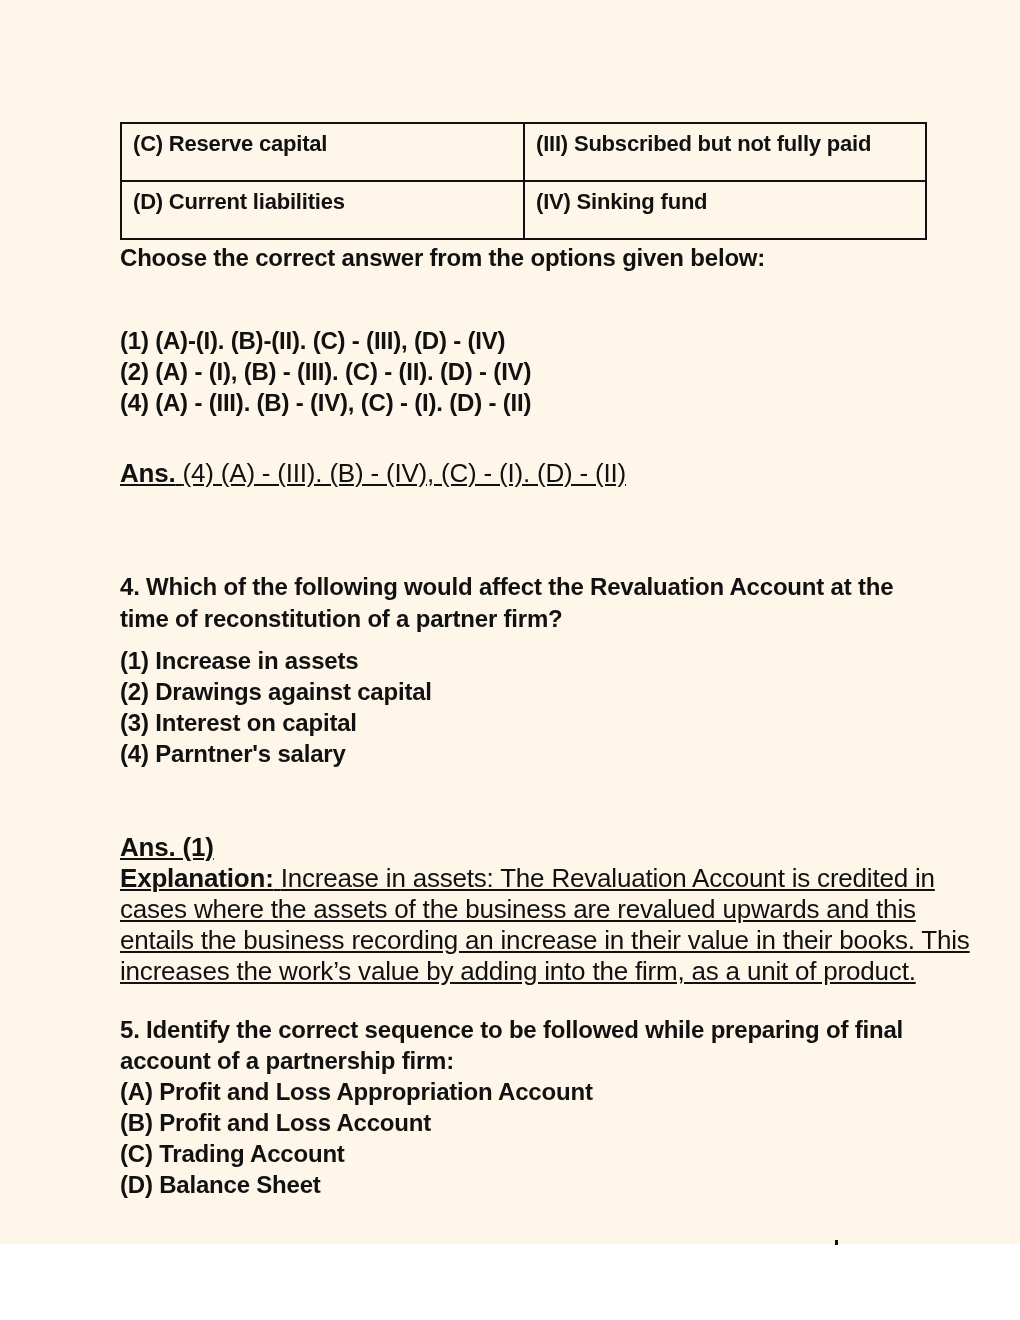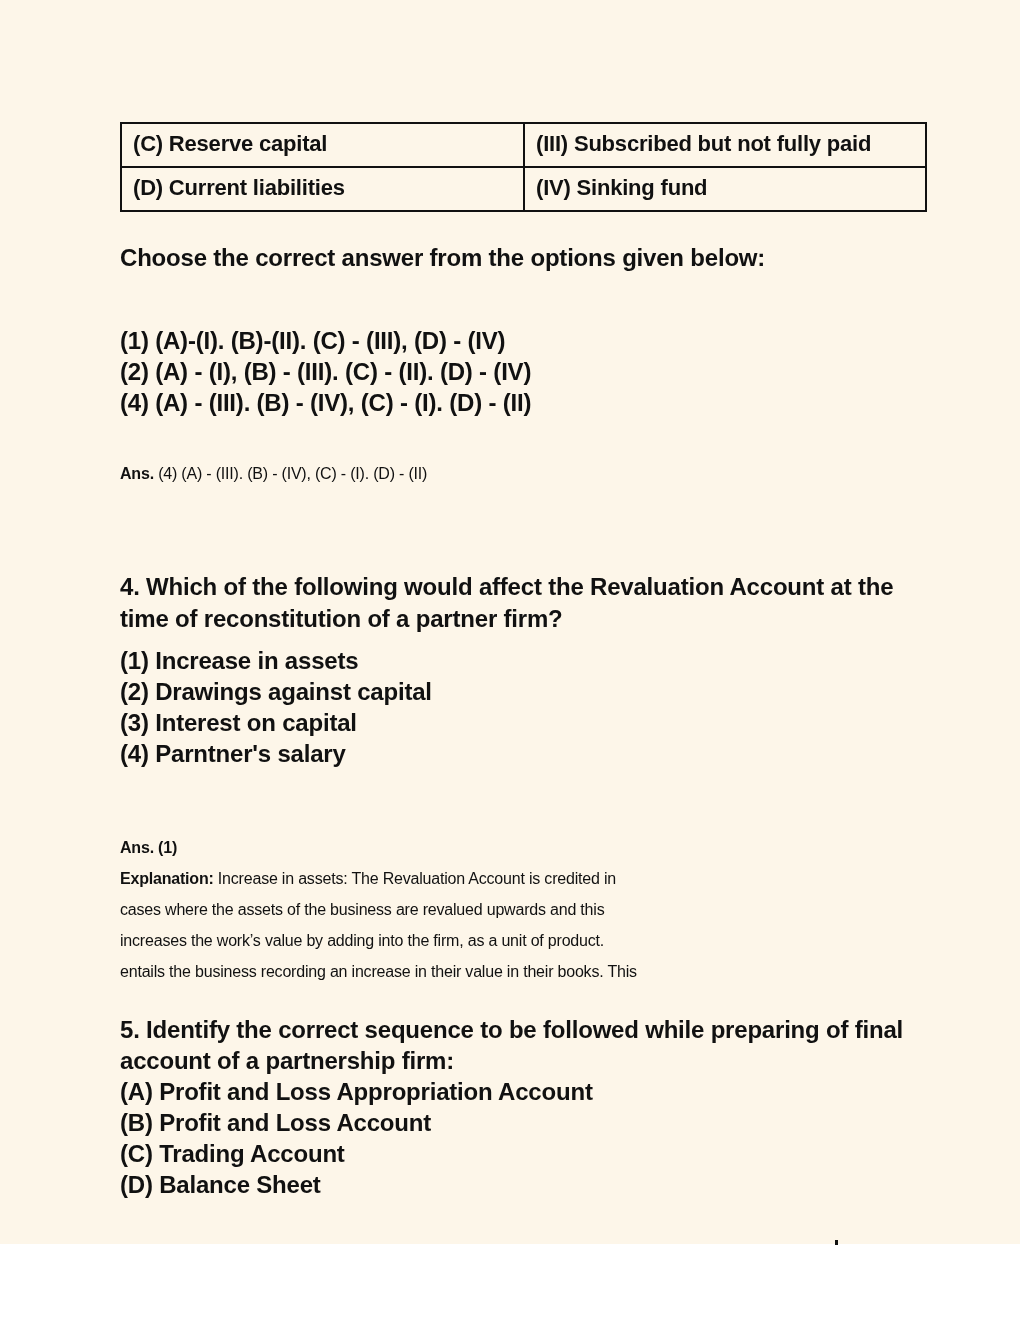--- a/index.html
+++ b/index.html
@@ -14,35 +14,36 @@
   }
   .abs { position: absolute; }
   .bold { font-weight: bold; }
   .txt22b {
     font-size: 24px;
     line-height: 31px;
     font-weight: bold;
     letter-spacing: -0.2px;
   }
   .txt22r {
-    font-size: 16px;
+    font-size: 26px;
     line-height: 31px;
     font-weight: normal;
     letter-spacing: -0.2px;
+    text-decoration: underline;
   }
   
   table.match {
     border-collapse: collapse;
     table-layout: fixed;
     width: 781px;
   }
   table.match td {
     border: 2px solid #111111;
     height: 40px;
-    padding: 0 0 2px 11px;
+    padding: 0 0 16px 11px;
     vertical-align: middle;
     font-size: 22px;
     font-weight: bold;
     letter-spacing: -0.2px;
   }
   td.col-left  { width: 390px; }
   td.col-right { width: 389px; }
 
   .q4-question { line-height: 32px; width: 800px; }
 
@@ -104,22 +105,22 @@
     <div>(4) Parntner's salary</div>
   </div>
 
   <div class="abs txt22r" style="left:120px; top:798px;margin-top:34px;">
     <div class="bold">Ans. (1)</div>
     <div>
       <span class="bold">Explanation:</span>
       <span>Increase in assets: The Revaluation Account is credited in</span>
     </div>
     <div>cases where the assets of the business are revalued upwards and this</div>
+    <div>entails the business recording an increase in their value in their books. This</div>
     <div>increases the work’s value by adding into the firm, as a unit of product.</div>
-    <div>entails the business recording an increase in their value in their books. This</div>
   </div>
 
   <div class="abs txt22b" style="left:120px; top:1014px;">
     <div>5. Identify the correct sequence to be followed while preparing of final</div>
     <div>account of a partnership firm:</div>
     <div>(A) Profit and Loss Appropriation Account</div>
     <div>(B) Profit and Loss Account</div>
     <div>(C) Trading Account</div>
     <div>(D) Balance Sheet</div>
   </div>

